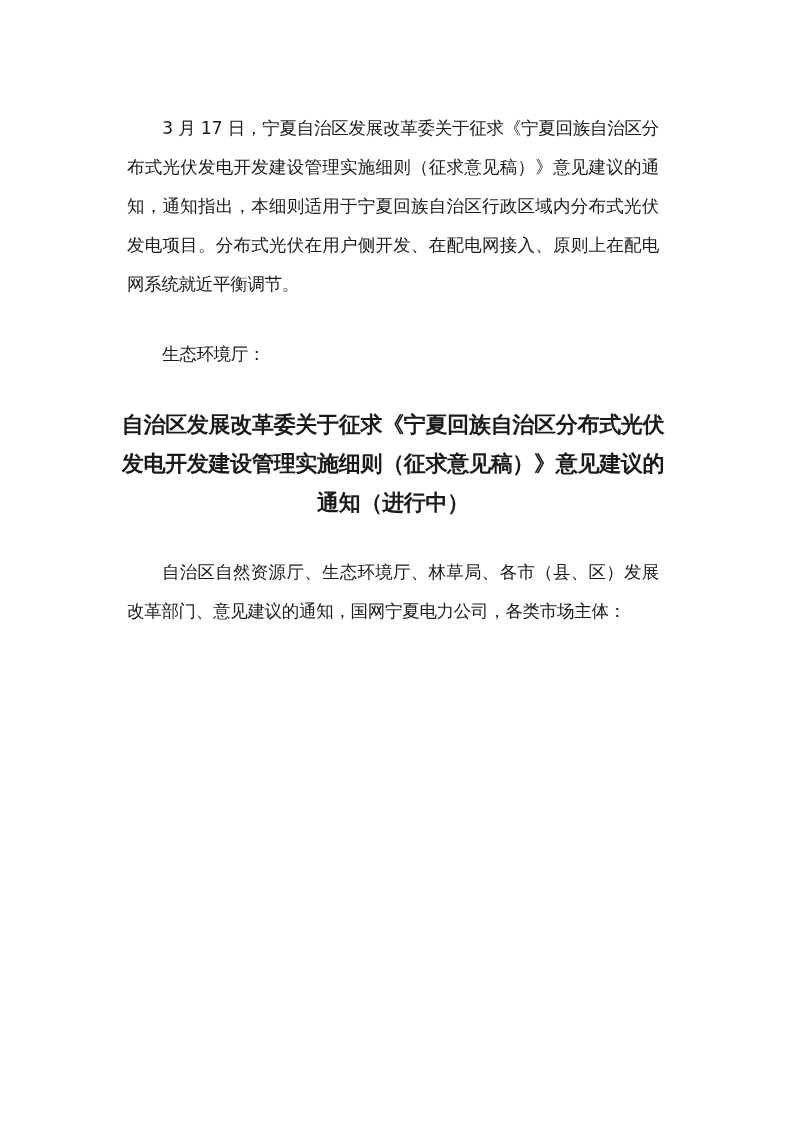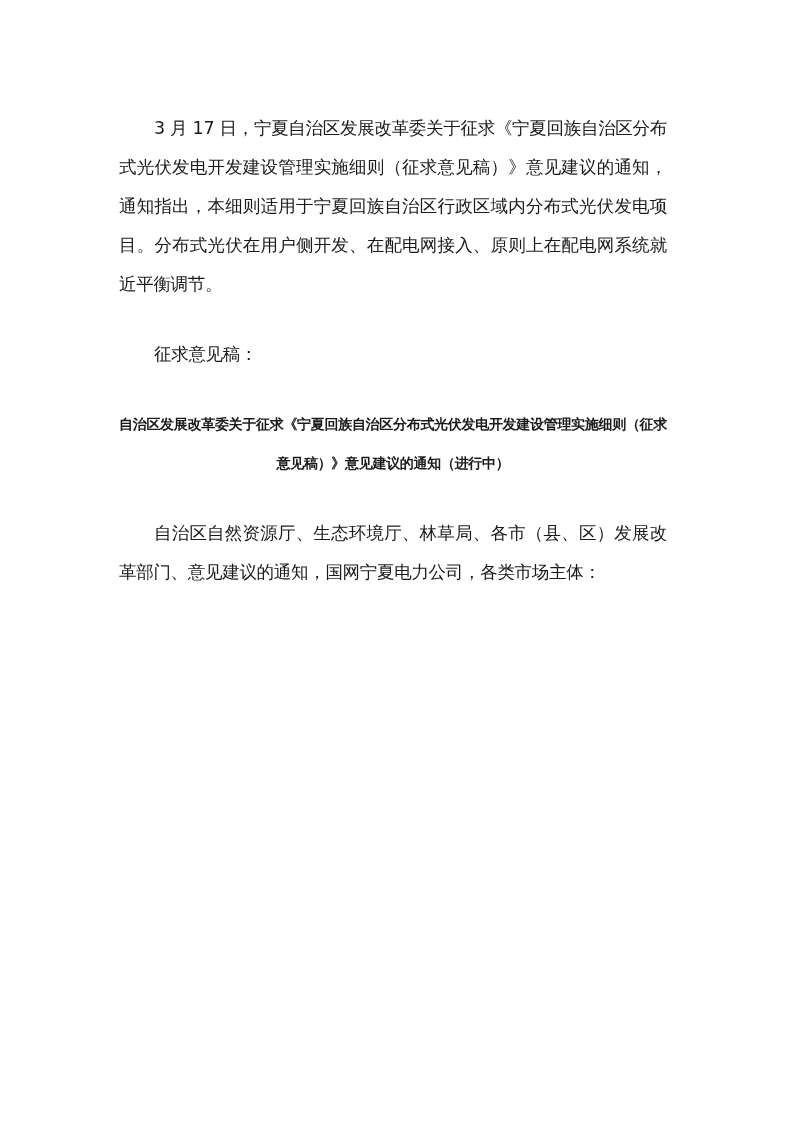--- a/index.html
+++ b/index.html
@@ -23,49 +23,49 @@
       height: 1122px;
       background: #ffffff;
     }
     .content {
       position: absolute;
       left: 119px;
       top: 109px;
       width: 548px;
     }
     .para {
-      margin: 0;
+      margin: 8px;
       font-size: 17.5px;
       line-height: 39px;
       text-indent: 35px;
       text-align: justify;
       letter-spacing: -0.3px;
       word-break: break-all;
     }
     .para + .para { margin-top: 31px; }
     .title {
       margin: 0;
-      font-size: 14px;
+      font-size: 22px;
       line-height: 39px;
       font-weight: bold;
       text-align: center;
       letter-spacing: -0.3px;
       word-break: break-all;
     }
     .para + .title, .title + .para { margin-top: 31px; }
     #p-intro { margin-top: 0; }
   </style>
 </head>
 <body>
 
 <div class="page">
   <div class="content">
     <p class="para" id="p-intro">3 月 17 日，宁夏自治区发展改革委关于征求《宁夏回族自治区分布式光伏发电开发建设管理实施细则（征求意见稿）》意见建议的通知，通知指出，本细则适用于宁夏回族自治区行政区域内分布式光伏发电项目。分布式光伏在用户侧开发、在配电网接入、原则上在配电网系统就近平衡调节。</p>
 
 
-    <p class="para">征求意见稿：</p>
+    <p class="para">生态环境厅：</p>
 
     <h2 class="title">自治区发展改革委关于征求《宁夏回族自治区分布式光伏发电开发建设管理实施细则（征求意见稿）》意见建议的通知（进行中）</h2>
 
     <p class="para">自治区自然资源厅、生态环境厅、林草局、各市（县、区）发展改革部门、意见建议的通知，国网宁夏电力公司，各类市场主体：</p>
 
   </div>
 </div>
 
 </body></html>

